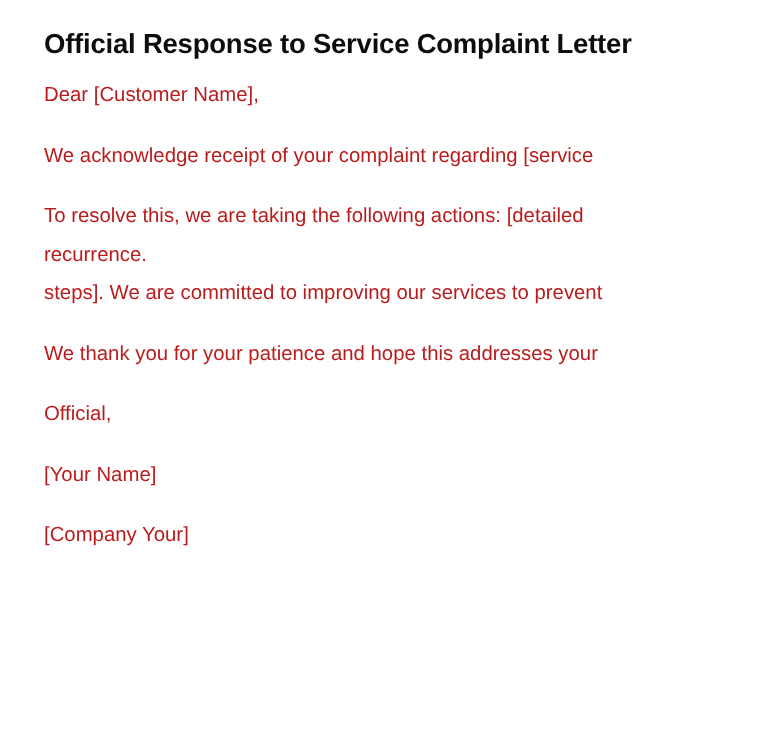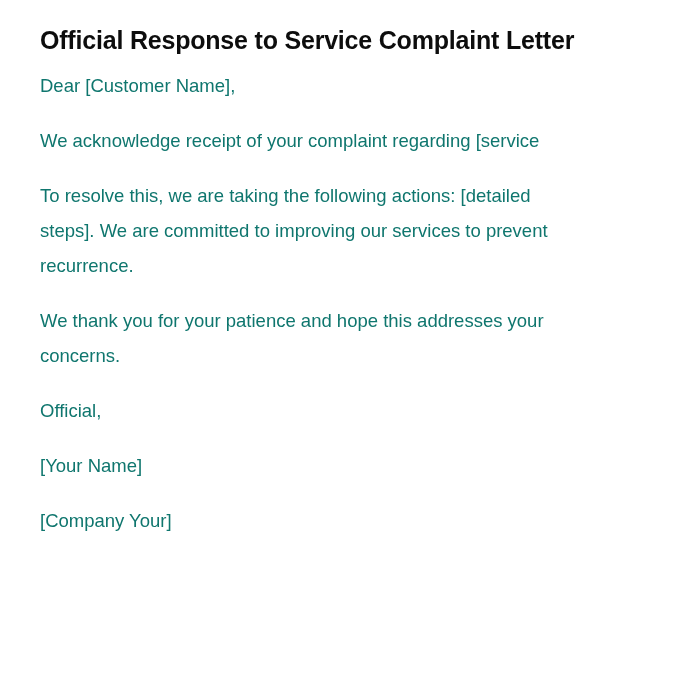--- a/index.html
+++ b/index.html
@@ -24,21 +24,21 @@
     line-height: 34px;
     font-weight: 700;
     color: #0d0d0d;
     letter-spacing: -0.2px;
   }
   .para {
     margin: 0 0 20px 0;
     font-size: 18.5px;
     line-height: 35px;
     font-weight: 400;
-    color: #0f766e;
+    color: #b91c1c;
     letter-spacing: 0;
   }
   .line {
     display: block;
   }
 </style>
 </head>
 <body>
 
 <div class="letter">
@@ -48,27 +48,26 @@
   <p class="para">
     <span class="line">Dear [Customer Name],</span>
   </p>
 
   <p class="para">
     <span class="line">We acknowledge receipt of your complaint regarding [service</span>
   </p>
 
   <p class="para">
     <span class="line">To resolve this, we are taking the following actions: [detailed</span>
+    <span class="line">recurrence.</span>
     <span class="line">steps]. We are committed to improving our services to prevent</span>
-    <span class="line">recurrence.</span>
   </p>
 
   <p class="para">
     <span class="line">We thank you for your patience and hope this addresses your</span>
-    <span class="line">concerns.</span>
   </p>
 
   <p class="para">
     <span class="line">Official,</span>
   </p>
 
   <p class="para">
     <span class="line">[Your Name]</span>
   </p>
 

